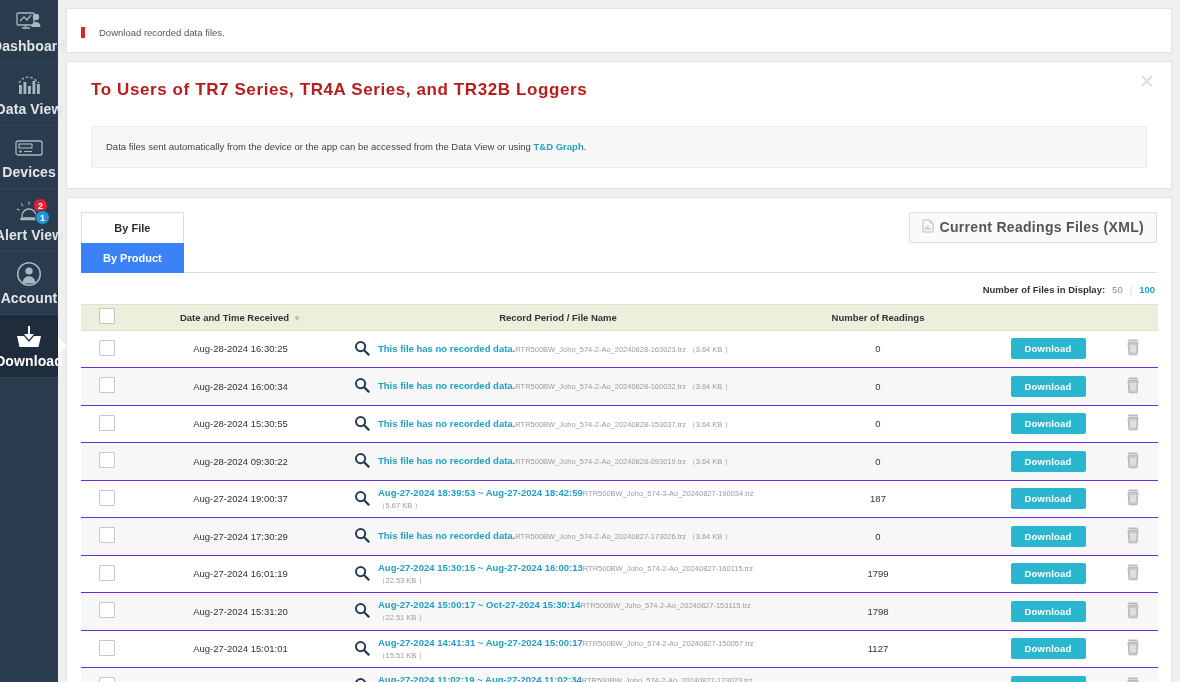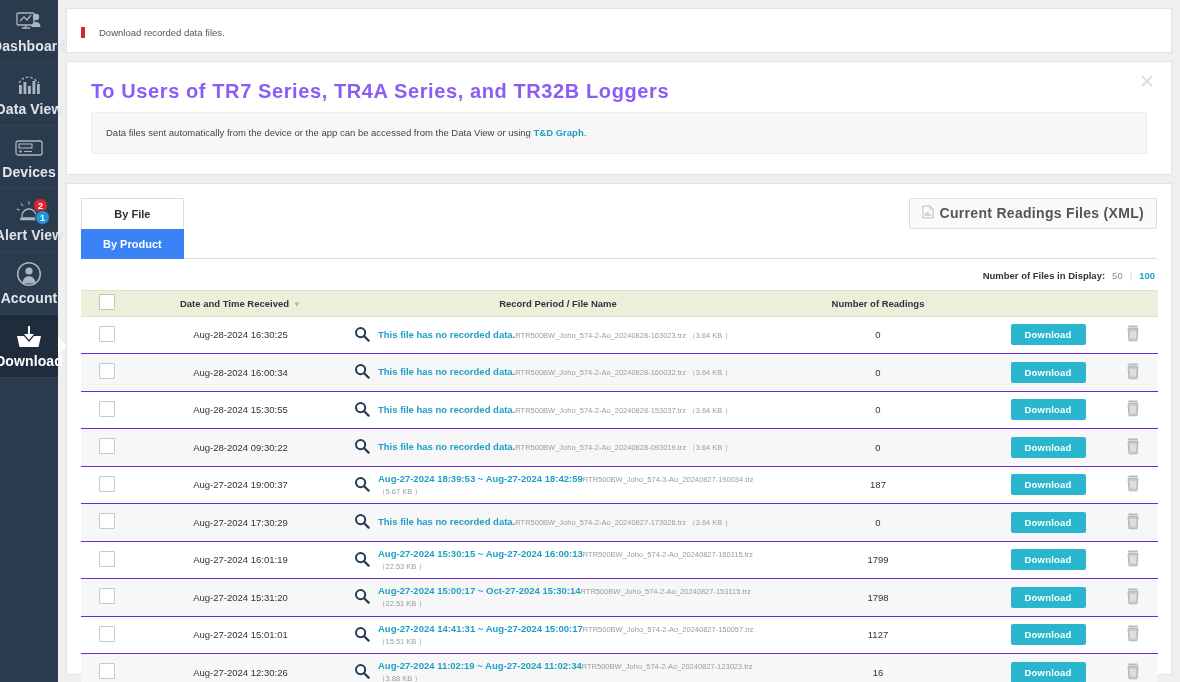--- a/index.html
+++ b/index.html
@@ -59,22 +59,22 @@
 
   
   #title-card { padding: 14px 0 14px 0; }
   .title-wrap { border-left: 4px solid #d9232d; padding-left: 14px; margin-left: 14px; }
   #page-title { font-size: 15px; font-weight: bold; color: #333; letter-spacing: .2px; }
   #page-subtitle { font-size: 9.5px; color: #555; margin-top: 4px; }
 
   
   #notice-card { position: relative; padding: 18px 24px 20px 24px; }
   #notice-title {
-    font-size: 20px; font-weight: bold; color: #8b5cf6;
-    letter-spacing: .6px; margin-bottom: 9px;
+    font-size: 17px; font-weight: bold; color: #b91c1c;
+    letter-spacing: .6px; margin-bottom: 26px;
   }
   #notice-body {
     background: #f7f7f7; border: 1px solid #ededed;
     padding: 11px 14px; font-size: 9.5px; color: #444; line-height: 1.85;
   }
   #notice-body a { color: #1f9fc4; font-weight: bold; text-decoration: none; }
   #notice-close {
     position: absolute; top: 10px; right: 14px;
     width: 20px; height: 20px; cursor: pointer;
     color: #dcdcdc; font-size: 19px; line-height: 20px; text-align: center;

